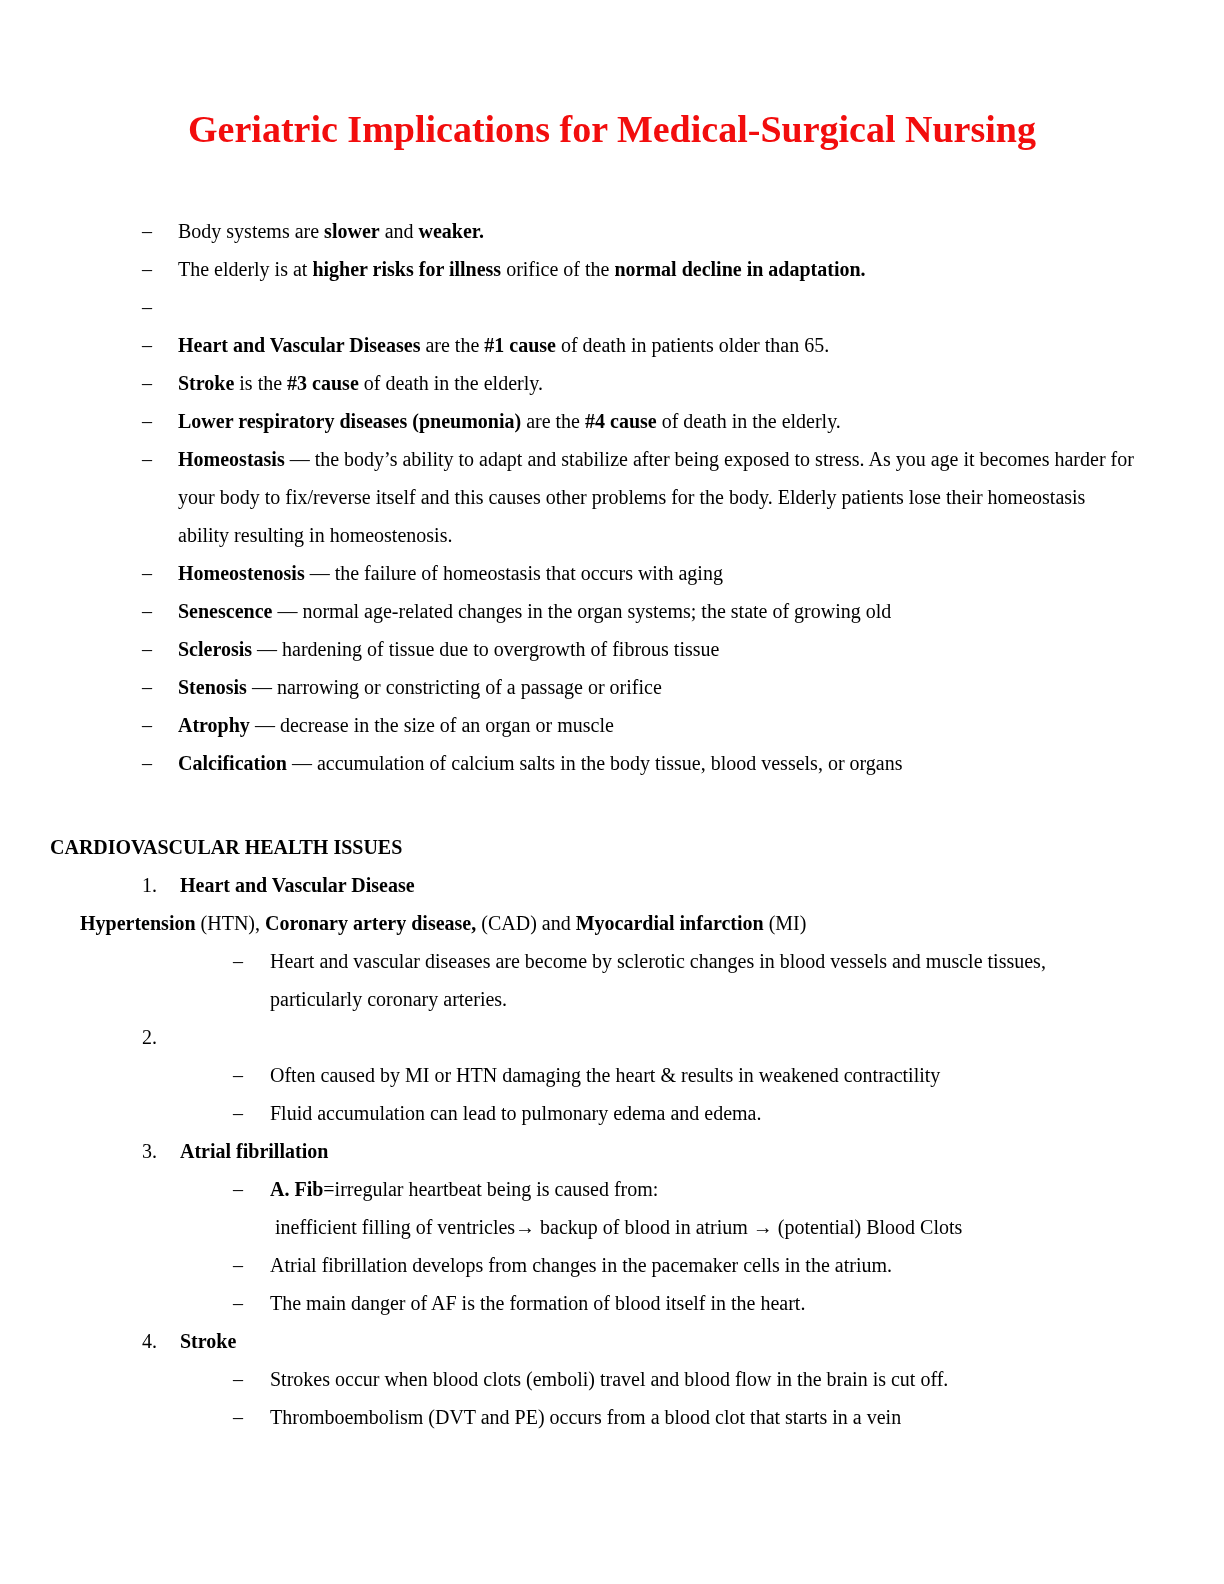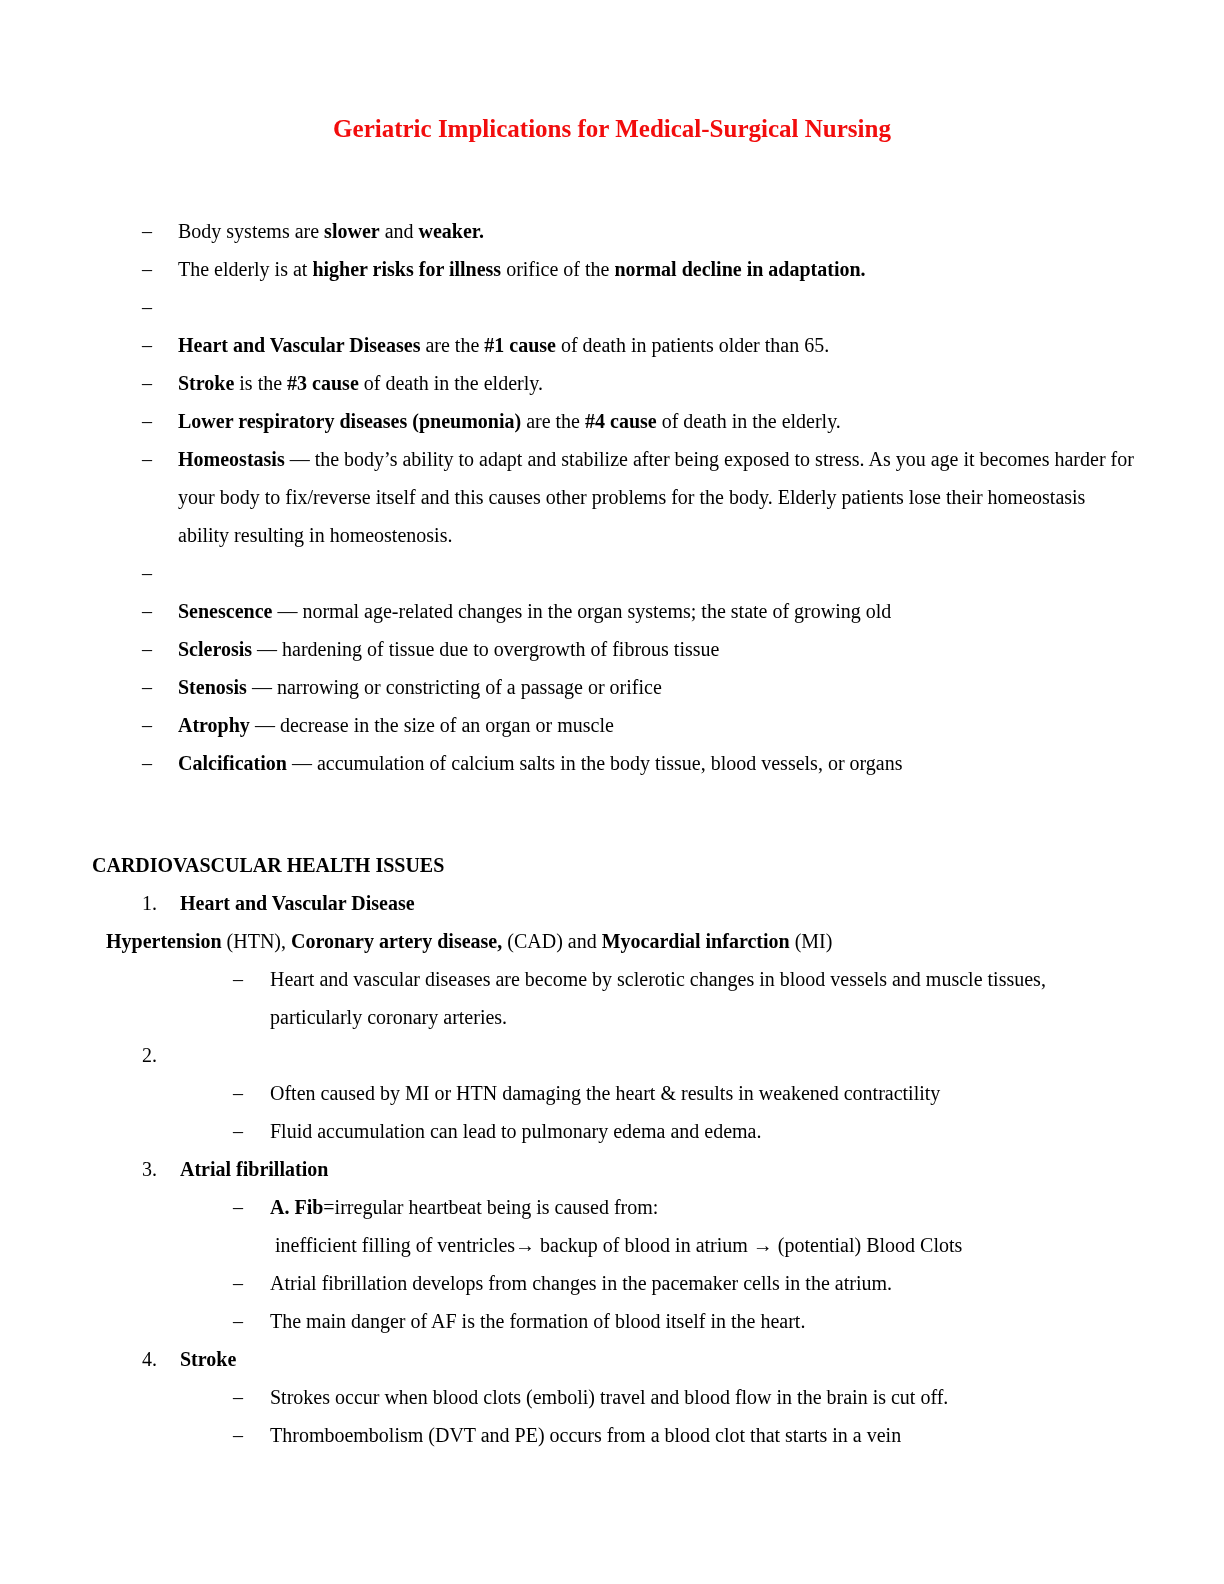--- a/index.html
+++ b/index.html
@@ -15,43 +15,43 @@
     color: #000000;
     overflow: hidden;
   }
   .page {
     box-sizing: border-box;
     width: 1224px;
     height: 1584px;
     padding-top: 108px;
   }
   .doc-title {
-    font-size: 25px;
+    font-size: 38px;
     font-weight: bold;
     line-height: 42px;
     text-align: center;
     margin: 0 90px 62px 90px;
   }
   .row {
     display: flex;
     align-items: flex-start;
     line-height: 38px;
     padding-right: 90px;
   }
   .row-b1 { padding-left: 142px; }
   .row-b1 > .marker { width: 36px; flex: 0 0 36px; }
   .row-head {
-    padding-left: 92px;
+    padding-left: 50px;
     font-weight: bold;
-    margin-top: 64px;
+    margin-top: 46px;
     align-items: center;
   }
   .row-num { padding-left: 142px; }
   .row-num > .num { width: 38px; flex: 0 0 38px; }
-  .row-l2 { padding-left: 106px; }
+  .row-l2 { padding-left: 80px; }
   .row-b2 { padding-left: 233px; }
   .row-b2 > .marker { width: 37px; flex: 0 0 37px; }
   .txt { flex: 1 1 auto; min-width: 0; }
   .b { font-weight: bold; }
   .u { }
   .marker, .num { white-space: pre; }
 </style>
 </head>
 <body>
 
@@ -80,20 +80,21 @@
       <div class="row row-b1">
         <span class="marker">–</span>
         <div class="txt"><span class="b ">Lower respiratory diseases (pneumonia)</span><span> are the </span><span class="b ">#4 cause</span><span> of death in the elderly.</span></div>
       </div>
       <div class="row row-b1">
         <span class="marker">–</span>
         <div class="txt"><span class="b ">Homeostasis</span><span> — the body’s ability to adapt and stabilize after being exposed to stress.  As you age it becomes harder for your body to fix/reverse itself and this causes other problems for the body. Elderly patients lose their homeostasis ability resulting in </span><span class="u">homeostenosis.</span></div>
       </div>
       <div class="row row-b1">
         <span class="marker">–</span>
+        <div class="txt"><span class="b ">Homeostenosis</span><span> — the failure of homeostasis that occurs with aging</span></div>
       </div>
       <div class="row row-b1">
         <span class="marker">–</span>
         <div class="txt"><span class="b ">Senescence</span><span> — normal age-related changes in the organ systems; the state of growing old</span></div>
       </div>
       <div class="row row-b1">
         <span class="marker">–</span>
         <div class="txt"><span class="b ">Sclerosis</span><span> — hardening of tissue due to overgrowth of fibrous tissue</span></div>
       </div>
       <div class="row row-b1">

